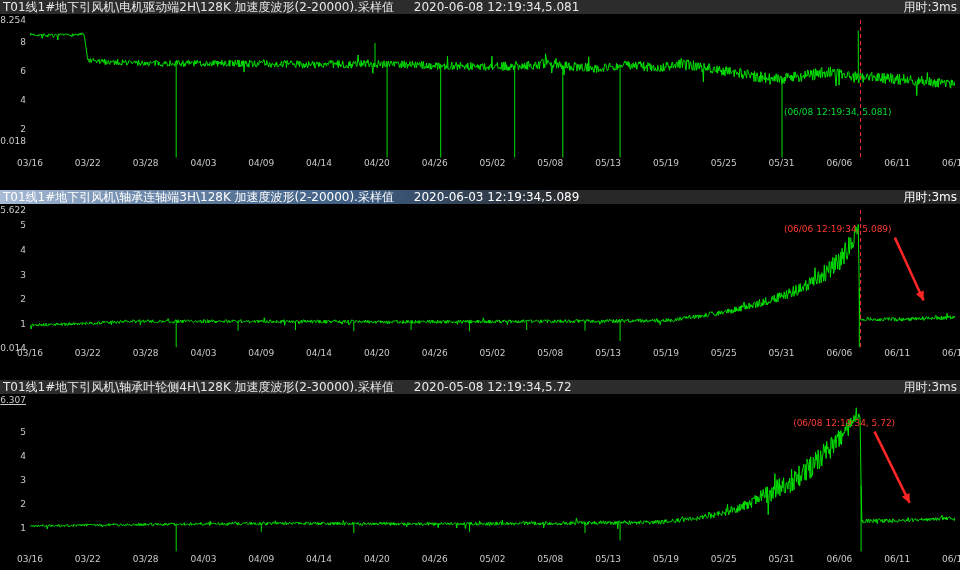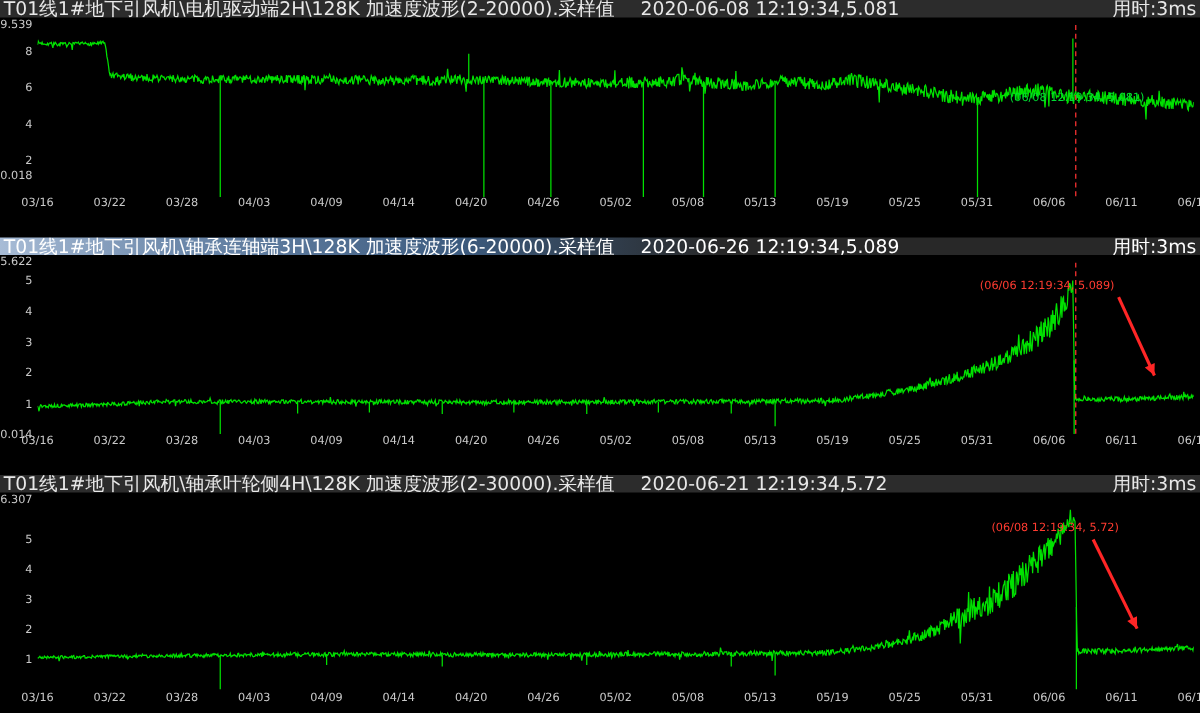--- a/index.html
+++ b/index.html
@@ -1,21 +1,21 @@
 <!DOCTYPE html>
 <html><head>
 <meta charset="utf-8">
 <style>
   *{margin:0;padding:0;box-sizing:border-box}
   html,body{background:#000;}
   body{font-family:"DejaVu Sans",sans-serif;}
   #screen{position:relative;width:960px;height:570px;background:#000;overflow:hidden}
   .panel{position:absolute;left:0;width:960px;height:190px;background:#000}
   .p1{top:0}.p2{top:190px}.p3{top:380px}
-  .panel-header{position:absolute;top:0;left:0;width:100%;height:14px;background:#2c2c2c;color:#e8e8e8;font-size:15px;line-height:14px;white-space:nowrap;overflow:hidden;cursor:default}
+  .panel-header{position:absolute;top:0;left:0;width:100%;height:14px;background:#2c2c2c;color:#e8e8e8;font-size:12px;line-height:14px;white-space:nowrap;overflow:hidden;cursor:default}
   .p2 .panel-header{background:linear-gradient(90deg,#a8bcd6 0%,#6c88aa 15%,#3d5c80 38%,#282828 60%,#282828 100%);color:#fff}
   .ph-title{margin-left:3px}
   .ph-time{margin-left:16px}
   .ph-elapsed{position:absolute;right:3px;top:0}
   .y-labels{position:absolute;left:0;top:0;width:28px;height:100%}
   .ytick{position:absolute;right:2px;transform:translateY(-50%);font-size:9px;color:#c9c9c9;white-space:nowrap}
   .plot{position:absolute;left:30px;top:20px;width:925px;height:138px}
   .p3 .plot{height:152px}
   .plot-svg{position:absolute;left:0;top:0;display:block}
   .annot{position:absolute;transform:translateY(-50%);font-size:9px;white-space:nowrap;z-index:2}
@@ -29,42 +29,42 @@
 
 <div id="screen">
 
   <section class="panel p1">
     <header class="panel-header">
       <span class="ph-title">T01线1#地下引风机\电机驱动端2H\128K 加速度波形(2-20000).采样值</span>
       <span class="ph-time">2020-06-08 12:19:34,5.081</span>
       <span class="ph-elapsed">用时:3ms</span>
     </header>
     <div class="y-labels">
-        <span class="ytick" style="top: 20px;">9.539</span>
+        <span class="ytick" style="top: 20px;">8.254</span>
         <span class="ytick" style="top: 42.3067px;">8</span>
         <span class="ytick" style="top: 71.2952px;">6</span>
         <span class="ytick" style="top: 100.284px;">4</span>
         <span class="ytick" style="top: 129.272px;">2</span>
         <span class="ytick" style="top: 141px;">0.018</span>
       </div>
     <div class="plot">
       <svg class="plot-svg" width="925" height="138">
           <path d="M0.0 15.8L0.6 13.0L1.2 14.3L1.9 14.6L2.5 14.3L3.1 15.2L3.7 13.8L4.3 15.5L4.9 15.3L5.5 15.3L6.2 15.5L6.8 15.7L7.4 15.9L8.0 14.7L8.6 16.2L9.3 14.7L9.9 14.4L10.5 14.6L11.1 14.0L11.7 16.1L12.3 18.3L13.0 14.3L13.6 15.4L14.2 13.8L14.8 14.6L15.4 15.8L16.0 16.6L16.6 16.0L17.3 15.0L17.9 17.0L18.5 14.1L19.1 14.4L19.7 14.1L20.3 15.5L21.0 14.3L21.6 14.5L22.2 14.1L22.8 15.6L23.4 17.5L24.0 16.3L24.7 15.5L25.3 14.0L25.9 14.5L26.5 15.1L27.1 15.4L27.8 20.0L28.4 14.0L29.0 14.2L29.6 15.2L30.2 13.8L30.8 13.8L31.5 14.4L32.1 14.3L32.7 13.7L33.3 15.1L33.9 15.6L34.5 14.2L35.1 14.4L35.8 13.6L36.4 14.4L37.0 15.2L37.6 14.8L38.2 13.9L38.9 14.9L39.5 14.9L40.1 15.8L40.7 15.0L41.3 16.5L41.9 16.4L42.5 13.7L43.2 16.2L43.8 15.1L44.4 14.1L45.0 15.2L45.6 14.1L46.3 14.6L46.9 14.9L47.5 15.3L48.1 13.8L48.7 15.3L49.3 13.6L50.0 14.7L50.6 13.2L51.2 14.9L51.8 13.5L52.4 13.0L53.0 14.5L53.7 14.2L54.3 16.6L54.9 19.7L55.5 25.1L56.1 27.8L56.7 32.0L57.4 37.5L58.0 40.0L58.6 39.1L59.2 42.4L59.8 40.1L60.4 38.5L61.1 42.6L61.7 40.0L62.3 39.6L62.9 38.6L63.5 38.5L64.1 41.1L64.8 40.1L65.4 40.7L66.0 40.7L66.6 42.8L67.2 41.6L67.8 40.2L68.5 41.2L69.1 39.2L69.7 43.6L70.3 42.8L70.9 42.2L71.5 39.5L72.2 39.2L72.8 41.7L73.4 40.6L74.0 42.7L74.6 38.9L75.2 44.7L75.9 40.3L76.5 44.3L77.1 43.2L77.7 43.3L78.3 40.5L78.9 42.2L79.5 44.4L80.2 42.6L80.8 40.8L81.4 42.0L82.0 42.1L82.6 41.7L83.3 40.4L83.9 40.9L84.5 44.9L85.1 40.8L85.7 43.4L86.3 41.3L87.0 44.6L87.6 39.2L88.2 43.7L88.8 44.8L89.4 42.7L90.0 44.3L90.7 44.3L91.3 44.1L91.9 45.2L92.5 39.7L93.1 42.5L93.7 41.1L94.3 42.3L95.0 41.9L95.6 40.3L96.2 42.0L96.8 45.2L97.4 43.9L98.0 43.9L98.7 40.8L99.3 40.3L99.9 41.3L100.5 41.8L101.1 41.5L101.8 43.3L102.4 43.8L103.0 42.7L103.6 41.6L104.2 41.4L104.8 41.3L105.5 43.2L106.1 40.9L106.7 42.5L107.3 41.9L107.9 45.5L108.5 40.1L109.1 42.9L109.8 44.1L110.4 45.7L111.0 43.3L111.6 43.1L112.2 40.8L112.8 42.8L113.5 45.2L114.1 45.2L114.7 41.9L115.3 45.2L115.9 42.1L116.5 43.0L117.2 44.5L117.8 42.0L118.4 45.8L119.0 45.7L119.6 43.6L120.3 41.3L120.9 42.8L121.5 43.2L122.1 42.6L122.7 42.7L123.3 41.6L124.0 40.9L124.6 42.2L125.2 45.6L125.8 40.1L126.4 40.7L127.0 41.7L127.7 41.2L128.3 45.4L128.9 42.0L129.5 44.4L130.1 44.5L130.7 46.0L131.3 44.9L132.0 46.6L132.6 46.5L133.2 43.3L133.8 42.6L134.4 41.6L135.0 44.2L135.7 41.6L136.3 41.8L136.9 42.6L137.5 46.2L138.1 45.1L138.8 45.5L139.4 46.0L140.0 40.5L140.6 42.8L141.2 45.3L141.8 45.3L142.4 43.6L143.1 43.6L143.7 44.6L144.3 43.8L144.9 46.4L145.5 41.5L146.2 43.0L146.8 40.1L147.4 44.4L148.0 41.2L148.6 40.4L149.2 41.9L149.8 44.6L150.5 44.4L151.1 46.3L151.7 42.8L152.3 43.6L152.9 40.6L153.6 46.6L154.2 43.5L154.8 46.4L155.4 45.5L156.0 41.7L156.6 41.5L157.3 43.3L157.9 40.5L158.5 40.3L159.1 44.4L159.7 41.3L160.3 44.0L160.9 43.3L161.6 41.7L162.2 41.5L162.8 42.4L163.4 42.5L164.0 46.2L164.7 40.5L165.3 44.0L165.9 41.4L166.5 43.8L167.1 40.0L167.7 42.2L168.3 42.8L169.0 43.0L169.6 42.1L170.2 41.0L170.8 45.4L171.4 46.3L172.1 44.6L172.7 44.4L173.3 45.3L173.9 43.5L174.5 46.1L175.1 46.4L175.8 43.2L176.4 41.2L177.0 42.1L177.6 45.5L178.2 45.2L178.8 43.8L179.5 46.1L180.1 42.0L180.7 42.2L181.3 43.5L181.9 46.2L182.5 42.8L183.2 40.5L183.8 45.0L184.4 43.4L185.0 40.3L185.6 41.4L186.2 43.7L186.9 40.9L187.5 46.5L188.1 41.1L188.7 44.3L189.3 42.1L189.9 43.3L190.5 41.9L191.2 44.8L191.8 40.1L192.4 44.3L193.0 42.5L193.6 46.2L194.3 45.0L194.9 41.0L195.5 41.3L196.1 44.6L196.7 46.2L197.3 45.5L197.9 44.5L198.6 45.1L199.2 40.1L199.8 46.4L200.4 40.9L201.0 40.6L201.7 41.3L202.3 40.9L202.9 46.0L203.5 42.0L204.1 46.4L204.7 43.8L205.3 40.2L206.0 44.4L206.6 44.7L207.2 42.7L207.8 40.1L208.4 46.7L209.1 40.1L209.7 47.0L210.3 45.5L210.9 46.7L211.5 41.0L212.1 46.1L212.8 40.6L213.4 40.7L214.0 52.1L214.6 43.8L215.2 40.8L215.8 43.4L216.5 41.6L217.1 46.7L217.7 46.0L218.3 43.6L218.9 47.2L219.5 40.0L220.1 41.5L220.8 42.3L221.4 41.0L222.0 41.6L222.6 46.7L223.2 46.3L223.8 45.8L224.5 40.7L225.1 44.8L225.7 46.6L226.3 47.1L226.9 45.4L227.5 42.5L228.2 45.4L228.8 44.5L229.4 40.6L230.0 41.7L230.6 42.5L231.3 41.0L231.9 41.8L232.5 42.6L233.1 41.6L233.7 39.5L234.3 40.9L235.0 45.5L235.6 43.8L236.2 44.9L236.8 40.5L237.4 43.5L238.0 44.8L238.7 47.0L239.3 42.5L239.9 43.4L240.5 46.3L241.1 47.5L241.7 43.7L242.4 43.3L243.0 44.8L243.6 44.3L244.2 45.1L244.8 46.9L245.4 43.3L246.1 45.2L246.7 41.9L247.3 46.7L247.9 46.8L248.5 46.6L249.1 45.0L249.8 44.3L250.4 45.4L251.0 43.0L251.6 41.1L252.2 46.9L252.8 47.0L253.5 43.5L254.1 40.7L254.7 40.4L255.3 42.9L255.9 41.2L256.5 47.6L257.2 40.4L257.8 42.4L258.4 44.7L259.0 43.0L259.6 43.5L260.2 43.1L260.8 40.7L261.5 41.0L262.1 42.8L262.7 44.7L263.3 44.8L263.9 43.5L264.5 44.2L265.2 46.9L265.8 47.6L266.4 44.0L267.0 40.6L267.6 42.2L268.3 44.7L268.9 41.3L269.5 47.0L270.1 41.4L270.7 42.3L271.3 44.6L271.9 44.9L272.6 48.3L273.2 43.4L273.8 46.0L274.4 47.7L275.0 44.1L275.6 47.0L276.3 42.6L276.9 45.1L277.5 47.7L278.1 46.3L278.7 41.5L279.3 44.4L280.0 44.2L280.6 46.0L281.2 43.9L281.8 44.1L282.4 41.2L283.1 42.5L283.7 45.5L284.3 42.2L284.9 48.2L285.5 46.4L286.1 44.4L286.8 41.8L287.4 43.9L288.0 43.2L288.6 46.8L289.2 42.1L289.8 46.3L290.4 43.4L291.1 44.0L291.7 46.0L292.3 46.8L292.9 46.6L293.5 47.5L294.1 43.2L294.8 44.6L295.4 42.8L296.0 45.2L296.6 46.1L297.2 43.0L297.9 44.2L298.5 44.6L299.1 41.2L299.7 41.5L300.3 40.4L300.9 43.4L301.6 40.7L302.2 40.8L302.8 40.9L303.4 48.0L304.0 42.5L304.6 44.1L305.3 44.4L305.9 42.6L306.5 42.6L307.1 45.3L307.7 40.6L308.3 47.7L309.0 40.5L309.6 45.5L310.2 44.4L310.8 46.9L311.4 45.2L312.0 44.8L312.7 40.9L313.3 44.3L313.9 48.1L314.5 47.9L315.1 47.0L315.7 48.0L316.4 45.1L317.0 45.9L317.6 46.5L318.2 48.3L318.8 42.0L319.4 45.6L320.0 41.1L320.7 46.4L321.3 48.3L321.9 44.0L322.5 46.6L323.1 41.8L323.8 41.9L324.4 43.3L325.0 42.2L325.6 41.2L326.2 44.7L326.8 46.6L327.4 42.9L328.1 35.0L328.7 41.9L329.3 42.9L329.9 45.5L330.5 46.7L331.1 40.5L331.8 46.4L332.4 43.0L333.0 45.2L333.6 41.1L334.2 40.4L334.8 43.7L335.5 47.0L336.1 41.3L336.7 41.4L337.3 43.1L337.9 39.7L338.6 43.9L339.2 46.8L339.8 45.2L340.4 42.9L341.0 42.3L341.6 43.9L342.3 47.9L342.9 53.3L343.5 43.2L344.1 47.0L344.7 43.1L345.3 45.7L345.9 46.4L346.6 45.1L347.2 47.7L347.8 44.3L348.4 40.4L349.0 43.4L349.6 44.4L350.3 46.0L350.9 42.7L351.5 41.7L352.1 42.4L352.7 47.7L353.4 43.7L354.0 40.7L354.6 45.4L355.2 46.9L355.8 46.7L356.4 41.4L357.1 46.5L357.7 43.9L358.3 41.0L358.9 43.9L359.5 46.3L360.1 43.5L360.8 41.0L361.4 41.4L362.0 43.9L362.6 45.5L363.2 43.5L363.8 41.6L364.4 46.4L365.1 41.7L365.7 42.2L366.3 43.3L366.9 41.8L367.5 42.5L368.2 41.9L368.8 44.2L369.4 47.5L370.0 45.0L370.6 43.6L371.2 48.0L371.9 40.9L372.5 42.0L373.1 47.0L373.7 43.7L374.3 40.8L374.9 47.9L375.6 45.3L376.2 42.3L376.8 44.4L377.4 48.3L378.0 44.0L378.6 46.1L379.3 44.6L379.9 41.5L380.5 45.6L381.1 46.8L381.7 46.3L382.3 41.3L382.9 45.0L383.6 43.6L384.2 44.6L384.8 47.8L385.4 41.8L386.0 44.3L386.6 47.7L387.3 42.3L387.9 43.6L388.5 45.0L389.1 43.3L389.7 42.4L390.3 46.7L391.0 44.6L391.6 41.3L392.2 48.6L392.8 43.1L393.4 41.5L394.1 48.8L394.7 47.9L395.3 46.6L395.9 48.1L396.5 43.0L397.1 48.2L397.8 45.8L398.4 48.0L399.0 43.0L399.6 43.6L400.2 49.3L400.8 43.7L401.4 49.2L402.1 47.2L402.7 45.4L403.3 45.3L403.9 47.1L404.5 45.1L405.1 47.5L405.8 42.7L406.4 44.9L407.0 42.8L407.6 49.6L408.2 43.9L408.9 42.8L409.5 48.6L410.1 44.1L410.7 46.5L411.3 45.5L411.9 47.2L412.6 45.6L413.2 45.2L413.8 45.5L414.4 43.7L415.0 49.5L415.6 46.4L416.3 45.2L416.9 48.2L417.5 36.1L418.1 49.3L418.7 48.9L419.3 49.5L419.9 49.2L420.6 48.7L421.2 45.1L421.8 42.1L422.4 49.6L423.0 49.4L423.7 45.3L424.3 48.6L424.9 46.1L425.5 44.9L426.1 42.3L426.7 44.0L427.4 50.0L428.0 44.4L428.6 46.7L429.2 45.1L429.8 48.7L430.4 42.2L431.1 45.9L431.7 45.1L432.3 44.9L432.9 47.1L433.5 45.7L434.1 46.4L434.8 49.2L435.4 45.8L436.0 44.5L436.6 44.9L437.2 48.4L437.8 43.1L438.4 48.4L439.1 50.2L439.7 48.1L440.3 48.8L440.9 42.5L441.5 48.1L442.1 49.8L442.8 43.4L443.4 45.3L444.0 44.7L444.6 46.8L445.2 47.5L445.8 46.3L446.5 45.7L447.1 47.2L447.7 44.6L448.3 48.5L448.9 45.3L449.6 47.9L450.2 49.8L450.8 44.1L451.4 45.5L452.0 44.2L452.6 43.8L453.3 47.7L453.9 49.6L454.5 43.6L455.1 48.0L455.7 50.5L456.3 47.4L456.9 48.1L457.6 48.1L458.2 46.5L458.8 49.7L459.4 46.9L460.0 45.0L460.6 44.4L461.3 47.7L461.9 36.2L462.5 50.0L463.1 47.8L463.7 48.1L464.4 47.5L465.0 45.9L465.6 44.9L466.2 44.4L466.8 45.4L467.4 42.5L468.1 48.7L468.7 48.0L469.3 48.3L469.9 47.1L470.5 47.9L471.1 49.4L471.8 42.4L472.4 44.8L473.0 50.7L473.6 42.0L474.2 43.0L474.8 50.0L475.4 41.8L476.1 49.7L476.7 44.7L477.3 50.4L477.9 46.9L478.5 50.4L479.2 46.6L479.8 50.2L480.4 47.3L481.0 43.8L481.6 47.4L482.2 44.5L482.9 45.2L483.5 50.0L484.1 45.6L484.7 48.2L485.3 43.9L485.9 41.3L486.6 44.1L487.2 44.6L487.8 43.8L488.4 49.8L489.0 47.8L489.6 45.0L490.3 47.4L490.9 48.0L491.5 49.1L492.1 43.6L492.7 48.3L493.3 44.8L494.0 47.6L494.6 43.1L495.2 49.0L495.8 45.4L496.4 49.2L497.0 42.0L497.7 49.5L498.3 41.2L498.9 43.4L499.5 46.8L500.1 44.5L500.7 44.0L501.4 48.0L502.0 48.4L502.6 48.2L503.2 49.5L503.8 44.5L504.4 46.0L505.1 42.2L505.7 42.3L506.3 47.6L506.9 44.8L507.5 49.0L508.1 45.3L508.8 41.5L509.4 49.0L510.0 43.5L510.6 41.5L511.2 40.9L511.8 39.6L512.5 39.5L513.1 39.5L513.7 48.2L514.3 44.3L514.9 47.6L515.5 33.8L516.2 37.7L516.8 44.5L517.4 40.4L518.0 40.2L518.6 42.4L519.2 42.7L519.9 43.3L520.5 45.6L521.1 42.4L521.7 53.1L522.3 48.7L522.9 45.3L523.5 47.4L524.2 43.2L524.8 40.5L525.4 43.8L526.0 38.3L526.6 48.2L527.3 42.7L527.9 43.6L528.5 47.7L529.1 42.7L529.7 41.6L530.3 46.9L530.9 43.6L531.6 48.8L532.2 49.1L532.8 45.6L533.4 46.2L534.0 54.9L534.6 49.5L535.3 41.7L535.9 48.1L536.5 41.8L537.1 46.6L537.7 48.3L538.3 45.7L539.0 42.8L539.6 50.2L540.2 50.4L540.8 45.9L541.4 46.3L542.0 50.0L542.7 48.6L543.3 50.9L543.9 46.9L544.5 42.0L545.1 44.4L545.8 43.3L546.4 45.4L547.0 51.1L547.6 44.6L548.2 44.2L548.8 47.8L549.4 50.2L550.1 44.6L550.7 49.2L551.3 44.3L551.9 43.7L552.5 50.7L553.1 50.5L553.8 51.3L554.4 50.6L555.0 48.0L555.6 43.2L556.2 45.4L556.9 51.3L557.5 43.6L558.1 51.3L558.7 36.8L559.3 50.9L559.9 48.6L560.5 46.3L561.2 47.4L561.8 50.0L562.4 46.9L563.0 48.5L563.6 52.2L564.3 52.3L564.9 45.3L565.5 47.9L566.1 45.3L566.7 52.5L567.3 46.1L568.0 46.3L568.6 51.7L569.2 49.7L569.8 49.2L570.4 48.9L571.0 51.4L571.6 50.2L572.3 49.1L572.9 48.4L573.5 51.5L574.1 47.9L574.7 44.0L575.4 43.8L576.0 44.8L576.6 47.2L577.2 50.6L577.8 50.3L578.4 48.8L579.0 44.3L579.7 43.0L580.3 46.8L580.9 46.1L581.5 46.7L582.1 46.1L582.8 46.3L583.4 49.8L584.0 48.3L584.6 50.4L585.2 49.0L585.8 49.7L586.5 43.4L587.1 49.8L587.7 44.4L588.3 48.1L588.9 47.0L589.5 44.9L590.1 45.0L590.8 46.1L591.4 45.2L592.0 47.4L592.6 46.6L593.2 45.2L593.9 43.5L594.5 41.0L595.1 42.3L595.7 41.1L596.3 44.9L596.9 42.0L597.6 45.5L598.2 41.3L598.8 47.0L599.4 42.6L600.0 49.1L600.6 49.3L601.3 44.4L601.9 47.5L602.5 48.3L603.1 42.9L603.7 46.7L604.3 44.0L605.0 47.7L605.6 42.0L606.2 43.8L606.8 49.3L607.4 45.9L608.0 44.4L608.6 42.0L609.3 41.9L609.9 43.8L610.5 41.5L611.1 46.7L611.7 43.4L612.4 47.9L613.0 48.4L613.6 41.9L614.2 51.1L614.8 46.6L615.4 48.3L616.1 46.9L616.7 45.1L617.3 51.4L617.9 42.6L618.5 44.5L619.1 46.1L619.8 43.3L620.4 49.6L621.0 44.6L621.6 51.0L622.2 46.8L622.8 46.6L623.5 45.3L624.1 50.7L624.7 50.6L625.3 47.6L625.9 50.4L626.5 50.4L627.2 51.3L627.8 45.3L628.4 49.6L629.0 50.4L629.6 51.4L630.2 51.6L630.9 45.1L631.5 50.4L632.1 49.4L632.7 51.5L633.3 43.6L633.9 50.9L634.6 48.8L635.2 46.7L635.8 47.5L636.4 42.3L637.0 44.6L637.6 42.5L638.3 47.1L638.9 46.1L639.5 50.3L640.1 46.1L640.7 47.9L641.3 47.8L641.9 42.6L642.6 42.2L643.2 48.1L643.8 46.3L644.4 46.2L645.0 44.3L645.6 48.2L646.3 42.4L646.9 41.9L647.5 43.7L648.1 47.5L648.7 40.3L649.3 40.1L650.0 48.3L650.6 40.7L651.2 38.5L651.8 41.4L652.4 47.7L653.0 41.6L653.7 40.1L654.3 40.6L654.9 41.0L655.5 48.5L656.1 50.3L656.8 40.0L657.4 39.9L658.0 41.6L658.6 39.9L659.2 49.2L659.8 44.9L660.4 41.7L661.1 44.9L661.7 47.7L662.3 50.2L662.9 47.8L663.5 40.7L664.1 50.5L664.8 50.2L665.4 45.1L666.0 42.6L666.6 50.3L667.2 47.6L667.9 43.1L668.5 42.8L669.1 48.9L669.7 47.0L670.3 42.9L670.9 46.7L671.5 45.1L672.2 51.8L672.8 49.3L673.4 61.9L674.0 43.4L674.6 48.1L675.3 47.2L675.9 50.3L676.5 48.2L677.1 50.5L677.7 45.9L678.3 49.9L678.9 43.5L679.6 44.2L680.2 50.2L680.8 52.9L681.4 51.1L682.0 52.2L682.6 53.2L683.3 48.7L683.9 47.1L684.5 47.0L685.1 51.2L685.7 51.9L686.4 52.3L687.0 45.9L687.6 53.3L688.2 47.7L688.8 50.9L689.4 46.2L690.0 49.4L690.7 51.6L691.3 49.9L691.9 55.3L692.5 54.1L693.1 47.9L693.8 54.9L694.4 49.9L695.0 55.8L695.6 47.5L696.2 46.5L696.8 51.0L697.5 54.1L698.1 47.6L698.7 52.1L699.3 54.4L699.9 47.2L700.5 49.9L701.1 53.7L701.8 52.3L702.4 51.6L703.0 50.8L703.6 50.6L704.2 56.8L704.9 49.5L705.5 50.6L706.1 52.1L706.7 54.4L707.3 52.3L707.9 53.9L708.6 53.6L709.2 57.5L709.8 48.9L710.4 48.1L711.0 50.0L711.6 57.3L712.3 54.3L712.9 58.7L713.5 56.5L714.1 55.2L714.7 50.9L715.3 53.3L716.0 55.5L716.6 58.1L717.2 49.9L717.8 50.1L718.4 52.5L719.0 54.6L719.6 55.8L720.3 58.1L720.9 54.4L721.5 52.3L722.1 55.0L722.7 53.4L723.4 53.3L724.0 61.4L724.6 51.3L725.2 56.5L725.8 61.5L726.4 54.8L727.1 52.8L727.7 56.4L728.3 61.7L728.9 62.0L729.5 56.0L730.1 62.3L730.8 51.8L731.4 55.4L732.0 61.4L732.6 55.4L733.2 58.5L733.8 58.4L734.5 60.0L735.1 52.7L735.7 62.8L736.3 57.6L736.9 57.9L737.5 59.9L738.2 60.4L738.8 57.5L739.4 53.5L740.0 64.5L740.6 60.8L741.2 57.1L741.9 59.1L742.5 57.4L743.1 61.1L743.7 58.6L744.3 55.7L744.9 61.4L745.6 56.7L746.2 53.8L746.8 58.9L747.4 62.1L748.0 54.5L748.6 55.5L749.3 62.5L749.9 57.8L750.5 57.1L751.1 55.9L751.7 63.6L752.3 63.5L752.9 57.6L753.6 62.3L754.2 63.4L754.8 57.0L755.4 61.0L756.0 53.6L756.6 53.2L757.3 58.1L757.9 53.6L758.5 55.7L759.1 56.9L759.7 57.9L760.3 55.4L761.0 60.1L761.6 55.0L762.2 61.1L762.8 55.9L763.4 61.3L764.0 52.3L764.7 58.1L765.3 51.8L765.9 55.3L766.5 57.5L767.1 54.7L767.8 55.1L768.4 56.6L769.0 61.8L769.6 60.5L770.2 57.5L770.8 53.4L771.4 61.4L772.1 56.5L772.7 56.4L773.3 56.5L773.9 55.1L774.5 58.8L775.1 51.1L775.8 57.1L776.4 54.6L777.0 56.1L777.6 50.0L778.2 50.4L778.9 55.5L779.5 57.3L780.1 56.6L780.7 50.1L781.3 55.1L781.9 50.7L782.5 60.2L783.2 54.7L783.8 49.3L784.4 60.1L785.0 58.0L785.6 48.6L786.3 56.0L786.9 50.4L787.5 55.5L788.1 50.8L788.7 57.2L789.3 53.6L789.9 50.1L790.6 58.1L791.2 48.3L791.8 47.5L792.4 57.3L793.0 52.1L793.6 53.3L794.3 51.6L794.9 56.6L795.5 57.8L796.1 51.9L796.7 51.3L797.4 56.8L798.0 51.7L798.6 47.7L799.2 56.4L799.8 57.0L800.4 46.8L801.0 56.1L801.7 55.4L802.3 49.8L802.9 49.2L803.5 51.9L804.1 49.1L804.8 50.1L805.4 58.6L806.0 65.9L806.6 57.9L807.2 49.9L807.8 48.6L808.5 52.7L809.1 65.2L809.7 49.1L810.3 52.4L810.9 50.5L811.5 50.4L812.1 58.5L812.8 53.7L813.4 54.1L814.0 53.1L814.6 54.9L815.2 58.0L815.9 56.8L816.5 57.5L817.1 56.8L817.7 52.3L818.3 51.5L818.9 52.1L819.5 57.7L820.2 56.5L820.8 58.4L821.4 60.3L822.0 56.1L822.6 55.5L823.3 53.3L823.9 62.4L824.5 61.8L825.1 51.7L825.7 56.3L826.3 60.1L827.0 53.4L827.6 58.3L828.2 58.2L828.8 63.1L829.4 56.3L830.0 55.1L830.6 52.8L831.3 58.4L831.9 57.1L832.5 53.6L833.1 62.4L833.7 55.7L834.4 59.2L835.0 59.0L835.6 58.9L836.2 57.7L836.8 54.3L837.4 53.8L838.1 56.4L838.7 59.0L839.3 60.4L839.9 55.0L840.5 55.3L841.1 53.7L841.8 52.3L842.4 61.0L843.0 57.9L843.6 55.9L844.2 55.4L844.8 57.7L845.5 57.3L846.1 61.2L846.7 58.6L847.3 53.8L847.9 61.1L848.5 53.0L849.2 54.1L849.8 58.3L850.4 61.3L851.0 58.7L851.6 60.8L852.2 53.5L852.9 62.9L853.5 58.4L854.1 53.0L854.7 59.7L855.3 63.6L855.9 56.2L856.6 59.3L857.2 53.7L857.8 59.3L858.4 54.2L859.0 59.1L859.6 61.9L860.3 56.9L860.9 53.4L861.5 62.8L862.1 57.3L862.7 54.8L863.3 63.6L864.0 61.3L864.6 63.7L865.2 57.6L865.8 61.0L866.4 56.2L867.0 59.7L867.6 54.3L868.3 64.2L868.9 58.5L869.5 54.3L870.1 64.7L870.7 59.3L871.3 58.9L872.0 58.6L872.6 60.7L873.2 60.6L873.8 54.4L874.4 61.2L875.0 63.3L875.7 58.8L876.3 61.0L876.9 62.3L877.5 56.8L878.1 63.3L878.8 60.8L879.4 59.4L880.0 58.5L880.6 55.5L881.2 60.5L881.8 59.9L882.4 60.0L883.1 64.2L883.7 64.3L884.3 65.3L884.9 64.8L885.5 61.4L886.1 64.1L886.8 75.6L887.4 59.7L888.0 64.7L888.6 57.4L889.2 63.5L889.9 59.1L890.5 62.1L891.1 60.1L891.7 56.0L892.3 63.8L892.9 59.4L893.5 63.1L894.2 65.3L894.8 64.6L895.4 59.9L896.0 62.8L896.6 63.8L897.3 52.6L897.9 60.3L898.5 62.6L899.1 65.1L899.7 57.5L900.3 65.7L900.9 59.8L901.6 59.4L902.2 65.9L902.8 66.5L903.4 60.6L904.0 64.4L904.6 59.5L905.3 67.2L905.9 60.8L906.5 62.1L907.1 66.9L907.7 58.9L908.4 67.2L909.0 58.2L909.6 60.2L910.2 61.7L910.8 64.3L911.4 61.1L912.0 59.5L912.7 63.1L913.3 61.6L913.9 61.8L914.5 60.3L915.1 63.7L915.8 66.8L916.4 60.0L917.0 61.2L917.6 59.9L918.2 62.0L918.8 61.2L919.5 61.8L920.1 67.2L920.7 68.2L921.3 59.8L921.9 65.3L922.5 60.4L923.1 63.7L923.8 65.6L924.4 65.3L925.0 61.6" fill="none" stroke="#00e100" stroke-width="1"></path>
           <line x1="146.2" y1="43.3" x2="146.2" y2="137.5" stroke="#00e100" stroke-width="1"></line>
           <line x1="345.0" y1="43.7" x2="345.0" y2="23.0" stroke="#00e100" stroke-width="1"></line>
           <line x1="357.1" y1="43.4" x2="357.1" y2="137.5" stroke="#00e100" stroke-width="1"></line>
           <line x1="410.7" y1="45.8" x2="410.7" y2="137.5" stroke="#00e100" stroke-width="1"></line>
           <line x1="484.7" y1="45.8" x2="484.7" y2="137.5" stroke="#00e100" stroke-width="1"></line>
           <line x1="532.8" y1="45.4" x2="532.8" y2="137.5" stroke="#00e100" stroke-width="1"></line>
           <line x1="590.1" y1="45.9" x2="590.1" y2="137.5" stroke="#00e100" stroke-width="1"></line>
           <line x1="752.0" y1="57.9" x2="752.0" y2="137.5" stroke="#00e100" stroke-width="1"></line>
           <line x1="828.3" y1="57.3" x2="828.3" y2="10.7" stroke="#00e100" stroke-width="1"></line>
           <line x1="830.6" y1="0" x2="830.6" y2="138" stroke="#ff3333" stroke-width="1" stroke-dasharray="4 3"></line>
         </svg>
-      <span class="annot" style="left: 753.875px; top: 59px; color: rgb(0, 221, 51); margin-left: 24px;">(06/08 12:19:34, 5.081)</span>
+      <span class="annot" style="left: 753.875px; top: 92px; color: rgb(0, 221, 51);">(06/08 12:19:34, 5.081)</span>
     </div>
     <div class="x-labels">
         <span class="xtick" style="left: 30px;">03/16</span>
         <span class="xtick" style="left: 87.8125px;">03/22</span>
         <span class="xtick" style="left: 145.625px;">03/28</span>
         <span class="xtick" style="left: 203.438px;">04/03</span>
         <span class="xtick" style="left: 261.25px;">04/09</span>
         <span class="xtick" style="left: 319.062px;">04/14</span>
         <span class="xtick" style="left: 376.875px;">04/20</span>
         <span class="xtick" style="left: 434.688px;">04/26</span>
@@ -75,22 +75,22 @@
         <span class="xtick" style="left: 723.75px;">05/25</span>
         <span class="xtick" style="left: 781.562px;">05/31</span>
         <span class="xtick" style="left: 839.375px;">06/06</span>
         <span class="xtick" style="left: 897.188px;">06/11</span>
         <span class="xtick" style="left: 955px;">06/15</span>
       </div>
   </section>
 
   <section class="panel p2">
     <header class="panel-header">
-      <span class="ph-title">T01线1#地下引风机\轴承连轴端3H\128K 加速度波形(6-20000).采样值</span>
-      <span class="ph-time">2020-06-26 12:19:34,5.089</span>
+      <span class="ph-title">T01线1#地下引风机\轴承连轴端3H\128K 加速度波形(2-20000).采样值</span>
+      <span class="ph-time">2020-06-03 12:19:34,5.089</span>
       <span class="ph-elapsed">用时:3ms</span>
     </header>
     <div class="y-labels">
         <span class="ytick" style="top: 20px;">5.622</span>
         <span class="ytick" style="top: 35.3142px;">5</span>
         <span class="ytick" style="top: 59.9351px;">4</span>
         <span class="ytick" style="top: 84.5559px;">3</span>
         <span class="ytick" style="top: 109.177px;">2</span>
         <span class="ytick" style="top: 133.798px;">1</span>
         <span class="ytick" style="top: 158px;">0.014</span>
@@ -131,25 +131,25 @@
         <span class="xtick" style="left: 781.562px;">05/31</span>
         <span class="xtick" style="left: 839.375px;">06/06</span>
         <span class="xtick" style="left: 897.188px;">06/11</span>
         <span class="xtick" style="left: 955px;">06/15</span>
       </div>
   </section>
 
   <section class="panel p3">
     <header class="panel-header">
       <span class="ph-title">T01线1#地下引风机\轴承叶轮侧4H\128K 加速度波形(2-30000).采样值</span>
-      <span class="ph-time">2020-06-21 12:19:34,5.72</span>
+      <span class="ph-time">2020-05-08 12:19:34,5.72</span>
       <span class="ph-elapsed">用时:3ms</span>
     </header>
     <div class="y-labels">
-        <span class="ytick" style="top: 20px;">6.307</span>
+        <span class="ytick" style="top: 20px; text-decoration: underline;">6.307</span>
         <span class="ytick" style="top: 51.5992px;">5</span>
         <span class="ytick" style="top: 75.776px;">4</span>
         <span class="ytick" style="top: 99.9529px;">3</span>
         <span class="ytick" style="top: 124.13px;">2</span>
         <span class="ytick" style="top: 148.307px;">1</span>
       </div>
     <div class="plot">
       <svg class="plot-svg" width="925" height="152">
           <path d="M0.0 126.1L0.6 126.4L1.2 125.9L1.9 125.0L2.5 126.0L3.1 126.6L3.7 125.6L4.3 126.8L4.9 126.5L5.5 125.0L6.2 125.8L6.8 125.7L7.4 126.8L8.0 125.0L8.6 125.4L9.3 126.5L9.9 126.1L10.5 125.4L11.1 126.0L11.7 125.5L12.3 126.2L13.0 124.7L13.6 125.4L14.2 125.8L14.8 126.7L15.4 126.0L16.0 126.2L16.6 125.3L17.3 128.9L17.9 126.4L18.5 125.0L19.1 124.5L19.7 124.6L20.3 126.2L21.0 126.9L21.6 125.0L22.2 125.0L22.8 126.1L23.4 125.7L24.0 126.2L24.7 126.4L25.3 125.8L25.9 125.4L26.5 125.9L27.1 124.9L27.8 126.3L28.4 124.7L29.0 124.4L29.6 126.7L30.2 126.8L30.8 126.7L31.5 125.1L32.1 125.4L32.7 126.2L33.3 125.6L33.9 125.1L34.5 126.7L35.1 125.7L35.8 125.1L36.4 125.2L37.0 124.5L37.6 124.5L38.2 126.5L38.9 126.1L39.5 126.5L40.1 125.6L40.7 125.9L41.3 125.5L41.9 125.8L42.5 126.1L43.2 126.5L43.8 124.3L44.4 125.0L45.0 125.4L45.6 125.8L46.3 126.2L46.9 124.8L47.5 125.0L48.1 124.4L48.7 125.4L49.3 125.0L50.0 124.4L50.6 125.6L51.2 124.5L51.8 126.0L52.4 124.6L53.0 124.7L53.7 124.6L54.3 126.0L54.9 124.1L55.5 124.5L56.1 123.9L56.7 126.2L57.4 124.2L58.0 123.9L58.6 124.8L59.2 124.2L59.8 124.9L60.4 124.2L61.1 125.0L61.7 124.2L62.3 125.2L62.9 124.7L63.5 124.9L64.1 124.2L64.8 124.3L65.4 126.0L66.0 125.9L66.6 125.3L67.2 124.2L67.8 124.8L68.5 126.1L69.1 124.7L69.7 123.9L70.3 125.3L70.9 126.1L71.5 124.6L72.2 127.1L72.8 126.3L73.4 125.2L74.0 124.9L74.6 125.3L75.2 126.0L75.9 126.1L76.5 124.7L77.1 125.1L77.7 124.6L78.3 125.5L78.9 123.6L79.5 126.0L80.2 125.2L80.8 124.3L81.4 124.7L82.0 124.0L82.6 124.5L83.3 125.1L83.9 123.4L84.5 124.3L85.1 124.3L85.7 124.1L86.3 124.2L87.0 124.0L87.6 125.1L88.2 126.2L88.8 126.0L89.4 125.8L90.0 124.5L90.7 123.9L91.3 124.2L91.9 125.3L92.5 125.7L93.1 124.4L93.7 124.9L94.3 125.1L95.0 125.8L95.6 124.5L96.2 125.6L96.8 124.9L97.4 123.6L98.0 124.6L98.7 125.3L99.3 124.2L99.9 124.5L100.5 125.5L101.1 125.6L101.8 125.8L102.4 125.0L103.0 124.2L103.6 123.6L104.2 124.9L104.8 125.1L105.5 124.4L106.1 125.5L106.7 124.0L107.3 125.1L107.9 125.8L108.5 123.3L109.1 123.3L109.8 125.9L110.4 124.8L111.0 123.4L111.6 125.6L112.2 125.8L112.8 124.3L113.5 125.5L114.1 123.4L114.7 125.1L115.3 123.1L115.9 125.4L116.5 124.6L117.2 124.5L117.8 124.4L118.4 125.3L119.0 123.9L119.6 124.1L120.3 123.2L120.9 123.4L121.5 123.2L122.1 125.6L122.7 125.6L123.3 125.8L124.0 124.2L124.6 124.2L125.2 123.5L125.8 123.1L126.4 124.5L127.0 123.5L127.7 125.3L128.3 123.5L128.9 124.3L129.5 124.6L130.1 125.1L130.7 123.9L131.3 124.4L132.0 125.2L132.6 125.8L133.2 124.1L133.8 125.5L134.4 124.2L135.0 123.0L135.7 125.0L136.3 123.6L136.9 123.6L137.5 125.3L138.1 125.0L138.8 123.6L139.4 124.8L140.0 123.4L140.6 123.0L141.2 124.0L141.8 122.9L142.4 123.4L143.1 123.4L143.7 124.4L144.3 123.2L144.9 125.5L145.5 125.2L146.2 124.6L146.8 123.8L147.4 124.5L148.0 124.5L148.6 124.9L149.2 124.2L149.8 123.5L150.5 123.8L151.1 123.7L151.7 125.2L152.3 125.0L152.9 124.6L153.6 124.3L154.2 122.7L154.8 125.4L155.4 125.1L156.0 124.4L156.6 124.5L157.3 123.7L157.9 124.4L158.5 124.3L159.1 125.3L159.7 125.4L160.3 122.8L160.9 122.6L161.6 125.2L162.2 124.5L162.8 123.8L163.4 124.4L164.0 124.2L164.7 125.3L165.3 123.2L165.9 123.1L166.5 123.3L167.1 124.6L167.7 123.8L168.3 123.7L169.0 123.7L169.6 123.4L170.2 124.6L170.8 122.4L171.4 123.2L172.1 124.9L172.7 125.4L173.3 125.1L173.9 125.1L174.5 123.7L175.1 124.1L175.8 124.7L176.4 122.8L177.0 123.6L177.6 124.3L178.2 123.0L178.8 122.7L179.5 125.5L180.1 121.2L180.7 124.6L181.3 122.5L181.9 123.4L182.5 123.5L183.2 123.4L183.8 123.0L184.4 124.0L185.0 123.4L185.6 123.6L186.2 124.6L186.9 123.8L187.5 123.8L188.1 123.1L188.7 122.5L189.3 125.3L189.9 124.3L190.5 124.0L191.2 123.5L191.8 124.9L192.4 122.6L193.0 124.8L193.6 124.4L194.3 123.2L194.9 124.3L195.5 125.1L196.1 125.3L196.7 123.5L197.3 123.2L197.9 125.4L198.6 124.1L199.2 122.5L199.8 124.1L200.4 123.1L201.0 123.7L201.7 124.1L202.3 122.2L202.9 123.9L203.5 123.4L204.1 123.2L204.7 122.2L205.3 122.2L206.0 121.9L206.6 124.2L207.2 123.2L207.8 125.2L208.4 122.5L209.1 124.4L209.7 123.9L210.3 125.0L210.9 125.0L211.5 124.1L212.1 123.7L212.8 123.6L213.4 123.3L214.0 122.4L214.6 123.3L215.2 123.1L215.8 122.9L216.5 122.1L217.1 123.4L217.7 124.5L218.3 124.7L218.9 123.8L219.5 122.6L220.1 122.2L220.8 124.7L221.4 122.2L222.0 124.5L222.6 123.7L223.2 122.8L223.8 122.9L224.5 124.5L225.1 122.7L225.7 124.3L226.3 125.0L226.9 124.5L227.5 123.6L228.2 124.2L228.8 125.2L229.4 122.7L230.0 122.2L230.6 124.8L231.3 123.7L231.9 124.3L232.5 123.8L233.1 121.9L233.7 122.0L234.3 122.4L235.0 123.7L235.6 125.1L236.2 125.1L236.8 122.8L237.4 124.6L238.0 122.3L238.7 123.0L239.3 122.7L239.9 122.5L240.5 123.8L241.1 123.9L241.7 124.8L242.4 122.5L243.0 122.2L243.6 122.1L244.2 123.6L244.8 122.6L245.4 120.8L246.1 124.3L246.7 123.2L247.3 122.1L247.9 124.2L248.5 123.2L249.1 122.4L249.8 123.4L250.4 122.7L251.0 122.2L251.6 123.5L252.2 124.2L252.8 122.5L253.5 124.6L254.1 123.7L254.7 124.5L255.3 121.9L255.9 122.0L256.5 124.9L257.2 123.4L257.8 123.1L258.4 124.3L259.0 122.7L259.6 122.2L260.2 123.3L260.8 123.3L261.5 123.2L262.1 124.6L262.7 123.8L263.3 122.2L263.9 122.6L264.5 123.4L265.2 123.7L265.8 122.3L266.4 122.9L267.0 121.9L267.6 122.5L268.3 122.4L268.9 124.3L269.5 122.6L270.1 124.1L270.7 122.6L271.3 124.0L271.9 123.6L272.6 123.7L273.2 124.0L273.8 124.3L274.4 123.1L275.0 124.6L275.6 122.2L276.3 122.1L276.9 123.3L277.5 123.1L278.1 122.7L278.7 122.4L279.3 124.8L280.0 124.9L280.6 122.5L281.2 124.7L281.8 123.9L282.4 124.2L283.1 122.5L283.7 122.6L284.3 122.7L284.9 123.6L285.5 122.1L286.1 123.4L286.8 124.6L287.4 124.2L288.0 122.3L288.6 124.9L289.2 123.0L289.8 124.4L290.4 123.0L291.1 124.8L291.7 122.0L292.3 123.4L292.9 122.5L293.5 122.1L294.1 122.9L294.8 123.1L295.4 123.6L296.0 124.7L296.6 124.0L297.2 123.9L297.9 122.7L298.5 125.1L299.1 123.4L299.7 124.0L300.3 125.2L300.9 122.3L301.6 123.0L302.2 123.8L302.8 122.3L303.4 125.0L304.0 122.6L304.6 124.6L305.3 122.3L305.9 123.7L306.5 122.6L307.1 125.0L307.7 122.0L308.3 123.0L309.0 124.5L309.6 122.2L310.2 124.3L310.8 124.6L311.4 123.6L312.0 123.8L312.7 124.6L313.3 120.6L313.9 122.3L314.5 125.3L315.1 124.1L315.7 122.7L316.4 122.0L317.0 122.7L317.6 123.4L318.2 124.7L318.8 124.8L319.4 123.0L320.0 124.6L320.7 124.1L321.3 123.9L321.9 124.6L322.5 122.1L323.1 124.2L323.8 122.5L324.4 123.0L325.0 123.4L325.6 122.9L326.2 123.1L326.8 124.2L327.4 124.1L328.1 122.4L328.7 123.7L329.3 125.2L329.9 124.8L330.5 123.4L331.1 125.1L331.8 125.4L332.4 125.4L333.0 123.5L333.6 122.2L334.2 122.9L334.8 124.6L335.5 123.5L336.1 123.9L336.7 124.5L337.3 123.3L337.9 123.7L338.6 122.7L339.2 124.6L339.8 124.4L340.4 122.9L341.0 124.2L341.6 125.1L342.3 124.5L342.9 122.7L343.5 124.7L344.1 123.2L344.7 124.9L345.3 122.9L345.9 124.1L346.6 123.0L347.2 124.9L347.8 123.9L348.4 124.8L349.0 123.8L349.6 122.4L350.3 123.6L350.9 122.2L351.5 123.8L352.1 124.5L352.7 122.8L353.4 122.7L354.0 124.1L354.6 122.3L355.2 125.0L355.8 124.7L356.4 122.2L357.1 124.2L357.7 122.8L358.3 122.9L358.9 123.6L359.5 124.8L360.1 122.5L360.8 125.4L361.4 122.8L362.0 123.2L362.6 123.0L363.2 125.0L363.8 122.4L364.4 125.2L365.1 123.2L365.7 124.5L366.3 125.1L366.9 123.3L367.5 123.7L368.2 123.1L368.8 125.2L369.4 123.7L370.0 123.9L370.6 123.4L371.2 122.9L371.9 122.7L372.5 124.1L373.1 123.4L373.7 125.2L374.3 122.8L374.9 125.3L375.6 123.9L376.2 124.3L376.8 126.7L377.4 123.0L378.0 122.5L378.6 125.0L379.3 124.2L379.9 122.8L380.5 124.3L381.1 124.5L381.7 125.0L382.3 124.4L382.9 123.1L383.6 123.3L384.2 123.1L384.8 123.7L385.4 123.4L386.0 125.2L386.6 123.4L387.3 124.6L387.9 124.5L388.5 122.4L389.1 122.9L389.7 125.2L390.3 124.4L391.0 122.7L391.6 123.9L392.2 125.4L392.8 125.6L393.4 124.4L394.1 124.4L394.7 123.5L395.3 124.4L395.9 124.7L396.5 124.5L397.1 122.5L397.8 122.3L398.4 125.3L399.0 122.5L399.6 124.1L400.2 123.8L400.8 122.9L401.4 124.3L402.1 122.7L402.7 123.8L403.3 125.4L403.9 122.8L404.5 125.3L405.1 122.8L405.8 125.0L406.4 123.2L407.0 123.4L407.6 123.8L408.2 127.7L408.9 123.1L409.5 124.6L410.1 124.6L410.7 123.8L411.3 122.4L411.9 124.2L412.6 124.7L413.2 124.1L413.8 123.0L414.4 122.8L415.0 123.2L415.6 122.9L416.3 124.5L416.9 124.4L417.5 122.9L418.1 124.3L418.7 123.2L419.3 124.6L419.9 123.3L420.6 124.5L421.2 122.3L421.8 123.4L422.4 124.7L423.0 124.2L423.7 124.1L424.3 123.4L424.9 123.0L425.5 122.9L426.1 123.4L426.7 128.0L427.4 122.7L428.0 123.3L428.6 125.1L429.2 123.7L429.8 124.2L430.4 123.3L431.1 124.7L431.7 123.4L432.3 124.7L432.9 123.9L433.5 125.0L434.1 122.5L434.8 124.3L435.4 128.5L436.0 125.0L436.6 123.6L437.2 122.6L437.8 122.4L438.4 123.5L439.1 122.6L439.7 125.4L440.3 122.1L440.9 124.4L441.5 122.5L442.1 124.9L442.8 124.8L443.4 125.2L444.0 124.2L444.6 124.6L445.2 123.4L445.8 122.2L446.5 125.2L447.1 123.4L447.7 124.8L448.3 125.3L448.9 124.5L449.6 120.9L450.2 124.3L450.8 122.7L451.4 124.1L452.0 123.4L452.6 124.6L453.3 124.6L453.9 123.3L454.5 123.2L455.1 124.0L455.7 125.4L456.3 124.9L456.9 122.7L457.6 125.2L458.2 122.6L458.8 122.0L459.4 126.2L460.0 124.7L460.6 122.3L461.3 122.7L461.9 125.1L462.5 123.5L463.1 122.4L463.7 123.6L464.4 124.1L465.0 125.3L465.6 122.4L466.2 121.9L466.8 125.2L467.4 122.5L468.1 124.4L468.7 124.7L469.3 124.3L469.9 122.2L470.5 121.8L471.1 121.9L471.8 125.1L472.4 120.1L473.0 124.3L473.6 124.4L474.2 123.7L474.8 124.2L475.4 124.3L476.1 124.3L476.7 122.2L477.3 124.5L477.9 122.5L478.5 124.7L479.2 123.5L479.8 124.1L480.4 122.5L481.0 122.6L481.6 124.9L482.2 122.8L482.9 123.8L483.5 123.0L484.1 125.2L484.7 124.9L485.3 122.8L485.9 123.9L486.6 123.1L487.2 123.9L487.8 124.3L488.4 124.0L489.0 124.4L489.6 122.4L490.3 122.6L490.9 123.5L491.5 123.1L492.1 123.0L492.7 122.3L493.3 121.4L494.0 121.7L494.6 125.0L495.2 123.1L495.8 121.7L496.4 123.2L497.0 122.0L497.7 125.0L498.3 122.8L498.9 123.7L499.5 121.9L500.1 123.8L500.7 123.7L501.4 121.7L502.0 121.6L502.6 123.4L503.2 123.1L503.8 122.1L504.4 125.0L505.1 121.6L505.7 124.6L506.3 124.7L506.9 123.6L507.5 123.3L508.1 123.0L508.8 124.6L509.4 123.3L510.0 125.2L510.6 122.9L511.2 123.2L511.8 124.2L512.5 123.7L513.1 122.1L513.7 127.8L514.3 124.2L514.9 125.0L515.5 121.5L516.2 121.8L516.8 122.2L517.4 123.6L518.0 124.6L518.6 123.2L519.2 124.7L519.9 122.2L520.5 125.0L521.1 124.1L521.7 122.9L522.3 124.3L522.9 124.8L523.5 123.4L524.2 123.4L524.8 124.1L525.4 123.8L526.0 122.4L526.6 122.9L527.3 125.0L527.9 125.0L528.5 123.6L529.1 124.3L529.7 123.4L530.3 125.0L530.9 123.5L531.6 124.9L532.2 123.6L532.8 122.9L533.4 121.3L534.0 121.9L534.6 124.2L535.3 124.0L535.9 122.2L536.5 122.4L537.1 124.8L537.7 124.2L538.3 123.4L539.0 124.2L539.6 124.7L540.2 121.6L540.8 124.7L541.4 122.2L542.0 121.7L542.7 123.6L543.3 122.0L543.9 122.2L544.5 123.7L545.1 124.8L545.8 123.2L546.4 118.0L547.0 121.1L547.6 121.4L548.2 123.2L548.8 123.4L549.4 121.6L550.1 121.5L550.7 121.7L551.3 121.4L551.9 123.8L552.5 123.5L553.1 121.7L553.8 122.5L554.4 124.6L555.0 121.8L555.6 124.2L556.2 124.9L556.9 124.9L557.5 122.1L558.1 124.4L558.7 122.0L559.3 121.1L559.9 122.1L560.5 122.4L561.2 122.7L561.8 124.3L562.4 123.7L563.0 122.1L563.6 123.3L564.3 121.1L564.9 124.2L565.5 122.6L566.1 122.4L566.7 124.3L567.3 124.7L568.0 123.5L568.6 122.6L569.2 121.8L569.8 123.5L570.4 120.9L571.0 121.1L571.6 123.8L572.3 122.7L572.9 122.7L573.5 120.9L574.1 123.3L574.7 124.2L575.4 121.3L576.0 122.1L576.6 124.1L577.2 123.7L577.8 121.7L578.4 123.0L579.0 121.2L579.7 121.8L580.3 121.8L580.9 124.5L581.5 122.2L582.1 122.8L582.8 122.3L583.4 124.9L584.0 123.8L584.6 121.7L585.2 124.4L585.8 121.5L586.5 123.5L587.1 121.4L587.7 128.7L588.3 123.5L588.9 120.7L589.5 121.1L590.1 122.5L590.8 122.7L591.4 121.8L592.0 123.5L592.6 122.4L593.2 123.2L593.9 121.1L594.5 120.6L595.1 122.5L595.7 121.3L596.3 123.3L596.9 122.0L597.6 123.8L598.2 124.2L598.8 124.5L599.4 120.7L600.0 123.2L600.6 124.4L601.3 121.5L601.9 121.4L602.5 123.5L603.1 122.4L603.7 122.5L604.3 121.7L605.0 123.1L605.6 121.8L606.2 122.0L606.8 124.4L607.4 122.4L608.0 122.9L608.6 121.6L609.3 124.1L609.9 121.3L610.5 120.6L611.1 122.5L611.7 123.2L612.4 123.9L613.0 123.9L613.6 121.7L614.2 120.7L614.8 121.5L615.4 121.3L616.1 122.4L616.7 120.7L617.3 122.3L617.9 121.4L618.5 122.4L619.1 122.2L619.8 124.4L620.4 122.4L621.0 121.7L621.6 121.9L622.2 121.0L622.8 123.4L623.5 124.1L624.1 120.9L624.7 122.9L625.3 122.9L625.9 120.4L626.5 122.8L627.2 122.3L627.8 120.1L628.4 123.8L629.0 122.7L629.6 120.7L630.2 123.8L630.9 124.1L631.5 120.2L632.1 121.0L632.7 120.3L633.3 123.8L633.9 123.8L634.6 119.8L635.2 122.0L635.8 119.8L636.4 119.7L637.0 122.0L637.6 123.1L638.3 122.3L638.9 121.5L639.5 122.3L640.1 121.3L640.7 121.5L641.3 121.6L641.9 120.9L642.6 119.0L643.2 120.7L643.8 121.5L644.4 122.2L645.0 121.8L645.6 122.7L646.3 119.0L646.9 118.9L647.5 121.4L648.1 118.4L648.7 121.1L649.3 122.4L650.0 121.1L650.6 119.0L651.2 118.5L651.8 118.2L652.4 116.6L653.0 118.1L653.7 121.8L654.3 119.8L654.9 118.0L655.5 117.9L656.1 119.5L656.8 119.4L657.4 118.0L658.0 119.0L658.6 120.4L659.2 117.6L659.8 116.9L660.4 117.2L661.1 120.2L661.7 120.5L662.3 119.2L662.9 117.7L663.5 118.4L664.1 119.6L664.8 119.1L665.4 118.7L666.0 119.4L666.6 120.5L667.2 116.7L667.9 118.3L668.5 117.9L669.1 119.3L669.7 119.3L670.3 116.1L670.9 116.1L671.5 116.7L672.2 115.4L672.8 119.0L673.4 116.1L674.0 117.1L674.6 115.1L675.3 114.1L675.9 116.3L676.5 116.4L677.1 118.4L677.7 117.6L678.3 116.8L678.9 112.0L679.6 113.8L680.2 113.4L680.8 118.4L681.4 113.8L682.0 116.7L682.6 116.1L683.3 115.0L683.9 117.9L684.5 112.7L685.1 115.2L685.7 114.6L686.4 113.9L687.0 113.3L687.6 111.8L688.2 115.7L688.8 111.3L689.4 113.8L690.0 113.3L690.7 114.2L691.3 115.4L691.9 115.3L692.5 111.4L693.1 111.8L693.8 112.2L694.4 113.8L695.0 112.5L695.6 115.6L696.2 108.6L696.8 111.8L697.5 104.3L698.1 111.3L698.7 114.8L699.3 112.6L699.9 110.4L700.5 112.3L701.1 106.8L701.8 106.4L702.4 112.3L703.0 108.5L703.6 108.8L704.2 107.7L704.9 110.8L705.5 112.5L706.1 112.3L706.7 108.3L707.3 112.7L707.9 105.5L708.6 110.9L709.2 111.2L709.8 103.9L710.4 110.4L711.0 109.0L711.6 105.1L712.3 103.9L712.9 108.9L713.5 101.9L714.1 109.9L714.7 100.9L715.3 101.7L716.0 104.9L716.6 102.3L717.2 109.1L717.8 102.1L718.4 108.4L719.0 104.2L719.6 100.5L720.3 105.2L720.9 102.6L721.5 107.6L722.1 98.0L722.7 99.0L723.4 97.7L724.0 98.0L724.6 98.6L725.2 95.3L725.8 104.0L726.4 96.0L727.1 102.0L727.7 96.5L728.3 98.3L728.9 102.1L729.5 99.2L730.1 97.1L730.8 90.5L731.4 100.9L732.0 93.3L732.6 96.2L733.2 89.5L733.8 94.4L734.5 98.0L735.1 97.7L735.7 87.3L736.3 87.4L736.9 102.8L737.5 86.8L738.2 114.7L738.8 101.3L739.4 93.4L740.0 90.0L740.6 91.9L741.2 101.3L741.9 87.6L742.5 96.3L743.1 98.4L743.7 86.6L744.3 89.5L744.9 73.7L745.6 97.3L746.2 93.6L746.8 79.7L747.4 80.5L748.0 94.2L748.6 85.2L749.3 78.5L749.9 95.7L750.5 85.3L751.1 86.8L751.7 91.6L752.3 80.9L752.9 87.7L753.6 77.7L754.2 91.8L754.8 92.9L755.4 92.7L756.0 83.6L756.6 82.4L757.3 85.2L757.9 89.2L758.5 81.0L759.1 82.7L759.7 78.0L760.3 92.5L761.0 87.6L761.6 69.2L762.2 91.0L762.8 78.1L763.4 84.5L764.0 89.8L764.7 71.1L765.3 74.3L765.9 72.0L766.5 82.1L767.1 74.6L767.8 74.9L768.4 84.8L769.0 65.9L769.6 86.2L770.2 81.2L770.8 75.5L771.4 80.9L772.1 72.5L772.7 68.5L773.3 67.2L773.9 64.3L774.5 75.8L775.1 80.2L775.8 64.6L776.4 80.2L777.0 59.1L777.6 61.6L778.2 64.6L778.9 70.9L779.5 59.2L780.1 78.3L780.7 56.8L781.3 77.3L781.9 75.3L782.5 75.3L783.2 57.4L783.8 59.3L784.4 68.1L785.0 64.4L785.6 52.2L786.3 60.2L786.9 54.7L787.5 69.0L788.1 49.8L788.7 58.2L789.3 68.6L789.9 66.1L790.6 50.7L791.2 57.6L791.8 65.9L792.4 58.9L793.0 53.2L793.6 44.0L794.3 49.0L794.9 52.9L795.5 45.8L796.1 58.5L796.7 41.5L797.4 48.8L798.0 47.1L798.6 52.5L799.2 54.1L799.8 49.2L800.4 58.3L801.0 38.3L801.7 37.1L802.3 48.4L802.9 39.4L803.5 53.1L804.1 44.3L804.8 39.9L805.4 35.5L806.0 47.7L806.6 39.6L807.2 34.3L807.8 36.9L808.5 30.5L809.1 46.7L809.7 31.9L810.3 43.8L810.9 30.6L811.5 44.7L812.1 33.0L812.8 36.3L813.4 34.5L814.0 32.3L814.6 33.3L815.2 26.9L815.9 31.0L816.5 23.0L817.1 25.7L817.7 30.2L818.3 35.7L818.9 19.8L819.5 23.6L820.2 27.4L820.8 18.1L821.4 26.1L822.0 20.2L822.6 23.4L823.3 22.1L823.9 15.4L824.5 19.7L825.1 21.7L825.7 15.6L826.3 7.8L827.0 20.3L827.6 18.8L828.2 18.4L828.8 13.8L829.4 15.9L830.0 17.2L830.6 51.6L831.3 97.3L831.9 121.2L832.5 119.9L833.1 123.0L833.7 121.8L834.4 122.7L835.0 122.0L835.6 122.2L836.2 119.5L836.8 119.2L837.4 122.5L838.1 119.2L838.7 119.5L839.3 122.5L839.9 122.3L840.5 119.2L841.1 120.1L841.8 121.1L842.4 121.4L843.0 122.5L843.6 119.3L844.2 119.6L844.8 121.0L845.5 122.1L846.1 118.9L846.7 121.7L847.3 123.6L847.9 119.5L848.5 119.1L849.2 118.8L849.8 119.1L850.4 120.5L851.0 121.6L851.6 120.1L852.2 119.3L852.9 122.6L853.5 121.2L854.1 122.6L854.7 119.1L855.3 121.0L855.9 118.9L856.6 120.1L857.2 120.0L857.8 119.8L858.4 122.2L859.0 122.5L859.6 119.0L860.3 121.7L860.9 120.7L861.5 121.7L862.1 122.9L862.7 118.8L863.3 119.8L864.0 120.1L864.6 121.9L865.2 120.9L865.8 121.1L866.4 121.2L867.0 121.1L867.6 122.3L868.3 120.8L868.9 119.6L869.5 119.5L870.1 121.2L870.7 120.4L871.3 120.9L872.0 120.4L872.6 119.4L873.2 120.6L873.8 119.5L874.4 120.6L875.0 121.9L875.7 121.5L876.3 121.0L876.9 119.4L877.5 120.9L878.1 117.4L878.8 120.7L879.4 121.9L880.0 120.7L880.6 119.6L881.2 118.9L881.8 118.4L882.4 118.5L883.1 121.8L883.7 120.3L884.3 119.5L884.9 119.3L885.5 118.4L886.1 120.4L886.8 120.0L887.4 119.5L888.0 121.2L888.6 120.3L889.2 119.9L889.9 119.1L890.5 119.4L891.1 120.0L891.7 117.9L892.3 120.3L892.9 119.7L893.5 120.2L894.2 118.8L894.8 120.4L895.4 118.9L896.0 120.2L896.6 118.3L897.3 121.2L897.9 118.7L898.5 120.1L899.1 118.6L899.7 120.9L900.3 118.4L900.9 118.6L901.6 119.6L902.2 118.0L902.8 119.2L903.4 117.9L904.0 120.4L904.6 118.9L905.3 119.4L905.9 117.5L906.5 120.5L907.1 119.4L907.7 118.1L908.4 118.9L909.0 120.3L909.6 119.4L910.2 117.4L910.8 117.5L911.4 117.1L912.0 115.2L912.7 120.0L913.3 119.3L913.9 117.2L914.5 118.6L915.1 117.6L915.8 119.5L916.4 116.8L917.0 120.1L917.6 118.0L918.2 117.3L918.8 117.8L919.5 116.7L920.1 117.2L920.7 118.9L921.3 119.0L921.9 118.4L922.5 119.7L923.1 119.3L923.8 119.1L924.4 120.6L925.0 117.3" fill="none" stroke="#00e100" stroke-width="1"></path>
           <line x1="146.2" y1="124.2" x2="146.2" y2="151.3" stroke="#00e100" stroke-width="1"></line>

